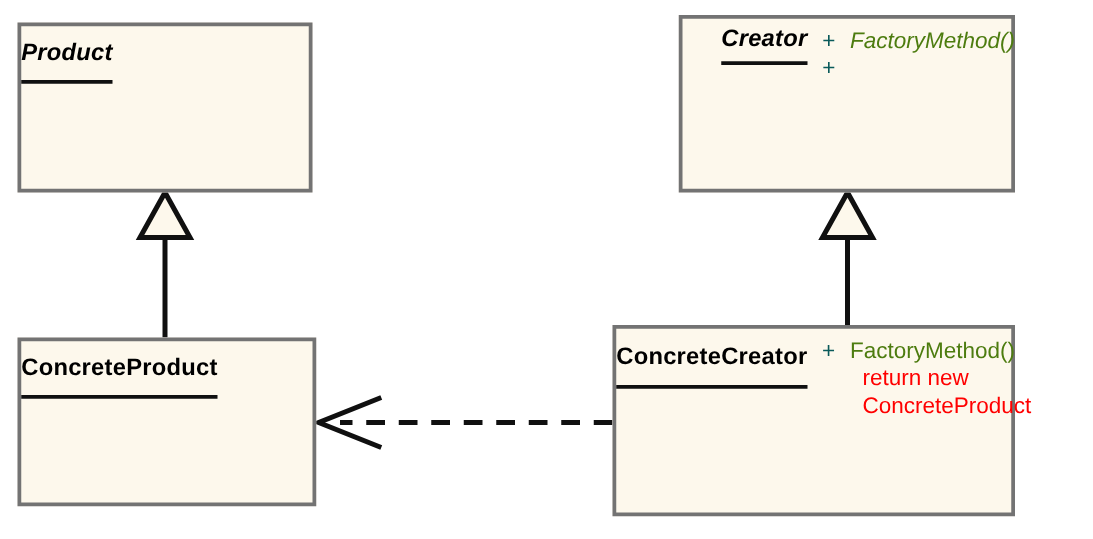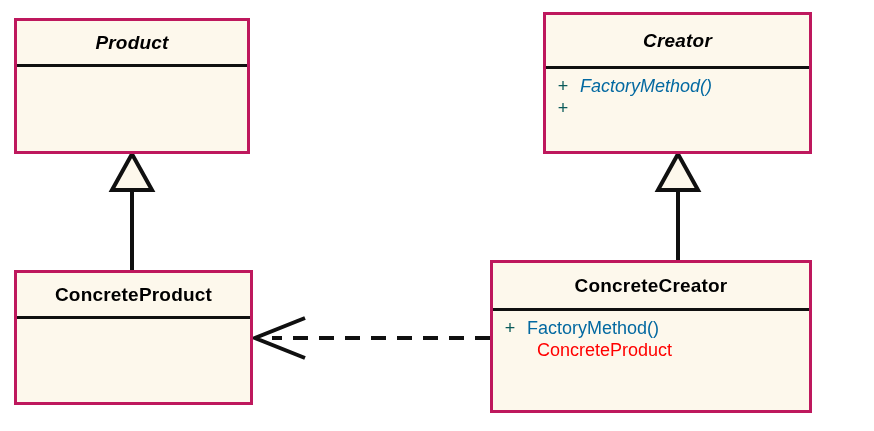--- a/index.html
+++ b/index.html
@@ -12,23 +12,23 @@
     width: 874px;
     height: 431px;
     background: #ffffff;
     overflow: hidden;
     font-family: "Liberation Sans", sans-serif;
   }
   .uml-class {
     position: absolute;
     box-sizing: border-box;
     background: #fdf8ec;
-    border: 3px solid #be185d;
+    border: 3px solid #737373;
     display: flex;
-    flex-direction: column;
+    flex-direction: row;
   }
   .uml-header {
     box-sizing: border-box;
     display: flex;
     align-items: center;
     justify-content: center;
     text-align: center;
     border-bottom: 3px solid #101010;
     color: #000000;
     font-size: 19px;
@@ -54,21 +54,21 @@
     white-space: pre;
   }
   .member-vis {
     width: 34px;
     text-align: center;
     flex: 0 0 34px;
     color: #0a5a5a;
     font-size: 18px;
   }
   .member-name {
-    color: #0369a1;
+    color: #4d7c0f;
   }
   .member-name.italic {
     font-style: italic;
   }
   .member-note {
     color: #ff0000;
     line-height: 22px;
     font-size: 18px;
     white-space: pre;
   }
@@ -115,21 +115,21 @@
       <polyline points="305,318 255,338 305,358" fill="none" stroke="#101010" stroke-width="4" stroke-linecap="butt" stroke-linejoin="miter"></polyline>
     </g>
   </svg>
 
   <div class="uml-class" style="left:14px; top:18px; width:236px; height:136px;">
     <div class="uml-header abstract" style="height:46px;">Product</div>
     <div class="uml-body empty"></div>
   </div>
 
   <div class="uml-class" style="left:543px; top:12px; width:269px; height:142px;">
-    <div class="uml-header abstract" style="height:54px;">Creator</div>
+    <div class="uml-header abstract" style="height:37px;margin-left:31px;">Creator</div>
     <div class="uml-body">
       <div class="member-row">
         <span class="member-vis">+</span>
         <span class="member-name italic">FactoryMethod()</span>
       </div>
       <div class="member-row">
         <span class="member-vis">+</span>
       </div>
     </div>
   </div>
@@ -140,19 +140,20 @@
   </div>
 
   <div class="uml-class" style="left:490px; top:260px; width:322px; height:153px;">
     <div class="uml-header" style="height:48px;">ConcreteCreator</div>
     <div class="uml-body">
       <div class="member-row">
         <span class="member-vis">+</span>
         <span class="member-name">FactoryMethod()</span>
       </div>
       <div class="note-block">
+        <div class="member-note">return new</div>
         <div class="member-note">ConcreteProduct</div>
       </div>
     </div>
   </div>
 
 
 </div>
 
 </body></html>

